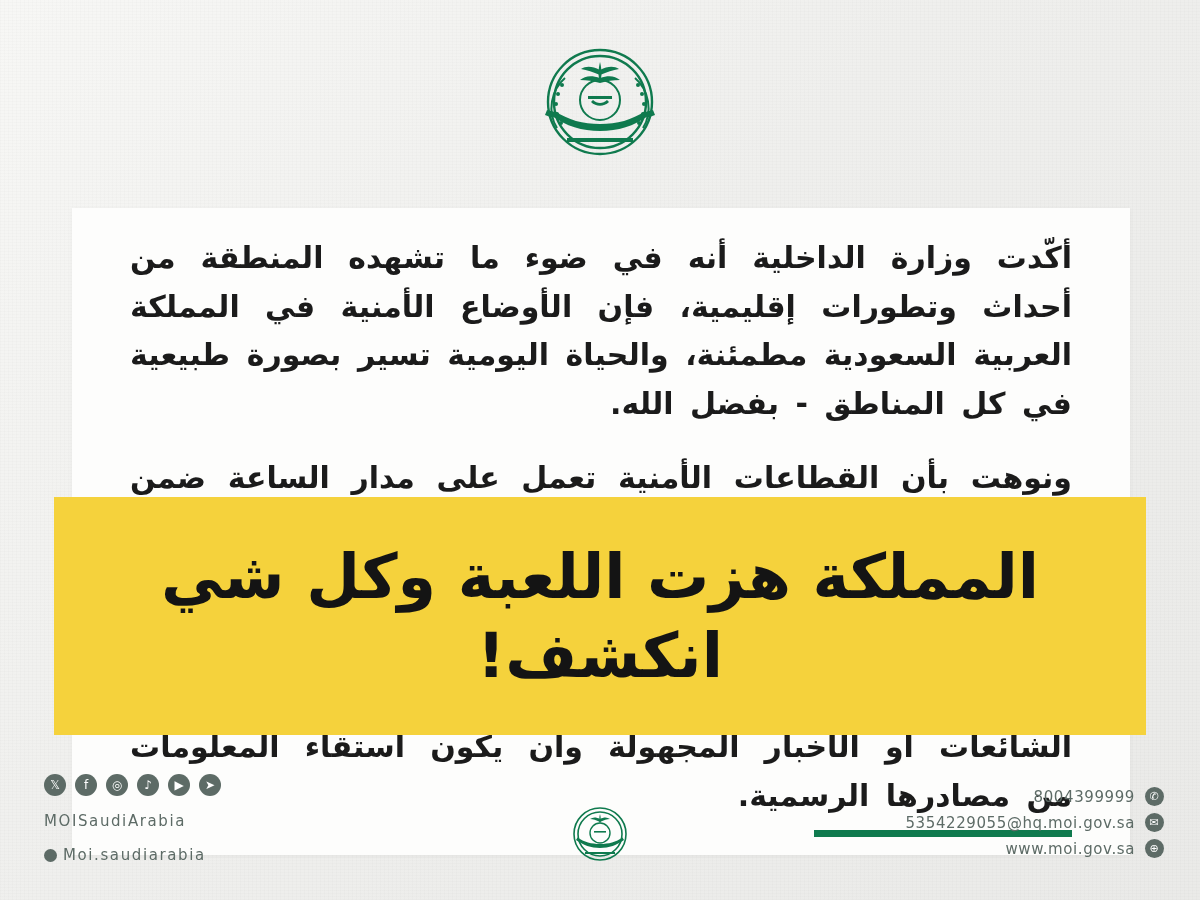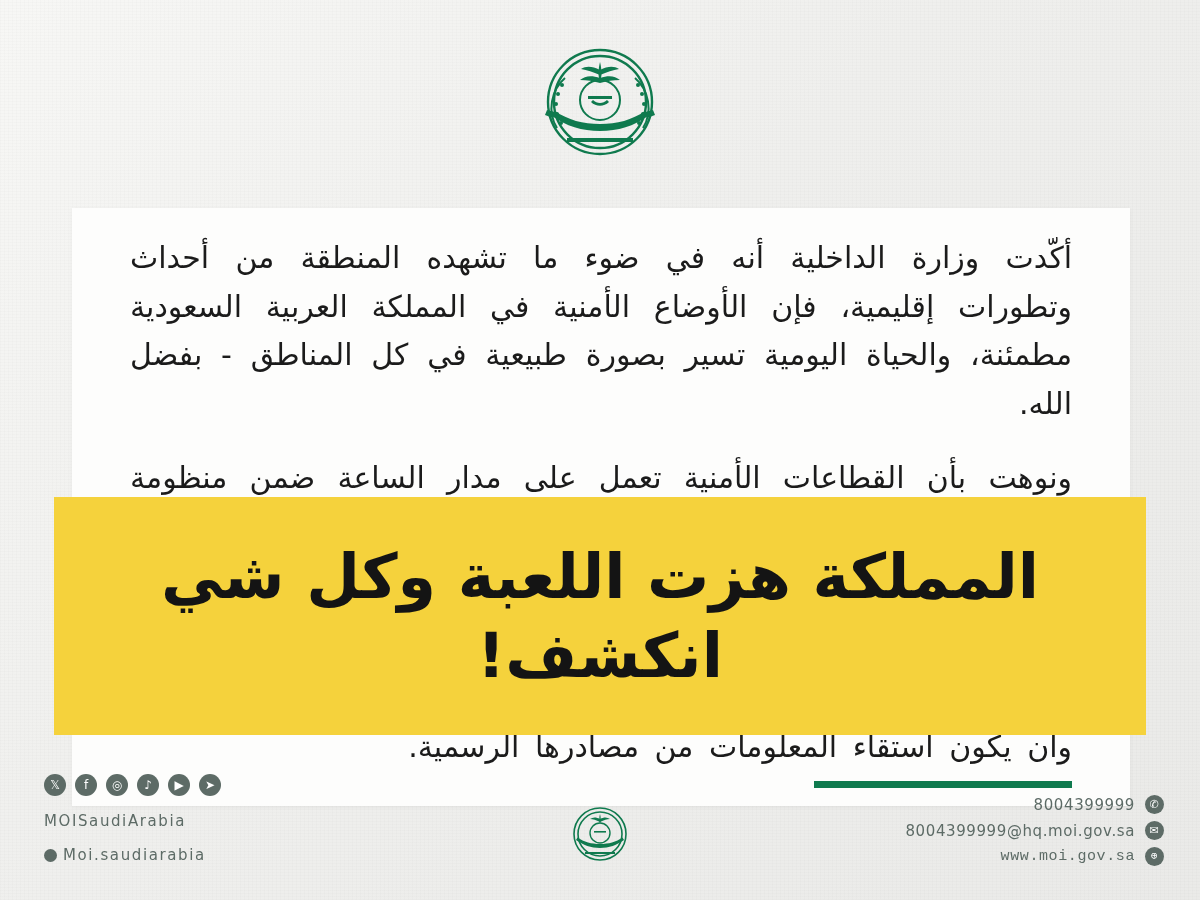--- a/index.html
+++ b/index.html
@@ -60,21 +60,21 @@
     padding: 26px 58px 34px 58px;
     box-sizing: border-box;
     direction: rtl;
     text-align: justify;
     color: #1b1b1b;
   }
   .statement p {
     margin: 0 0 26px 0;
     font-size: 30px;
     line-height: 1.62;
-    font-weight: 400;
+    font-weight: 700;
     letter-spacing: 0.2px;
     word-spacing: 6px;
   }
   .statement p:last-of-type {
     margin-bottom: 0;
   }
   .green-rule {
     position: absolute;
     bottom: 18px;
     right: 58px;
@@ -168,21 +168,21 @@
   .contact-row {
     display: flex;
     justify-content: flex-end;
     align-items: center;
     gap: 10px;
     font-size: 15px;
     letter-spacing: 0.6px;
     margin-bottom: 7px;
     color: #5d6b66;
   }
-  .contact-row:last-child { margin-bottom: 0; font-family: Liberation Mono, monospace; }
+  .contact-row:last-child { margin-bottom: 8px; }
   .cicon {
     width: 19px;
     height: 19px;
     border-radius: 50%;
     background: #5d6b66;
     color: #fff;
     font-size: 11px;
     line-height: 19px;
     text-align: center;
     flex: 0 0 auto;
@@ -292,21 +292,21 @@
         <path d="M31 50 h30 v2 h-30z"></path>
       </g>
     </svg>
 
     <div class="contact">
       <div class="contact-row">
         <span>8004399999</span>
         <span class="cicon">✆</span>
       </div>
       <div class="contact-row">
-        <span>8004399999@hq.moi.gov.sa</span>
+        <span>5354229055@hq.moi.gov.sa</span>
         <span class="cicon">✉</span>
       </div>
       <div class="contact-row">
         <span>www.moi.gov.sa</span>
         <span class="cicon">⊕</span>
       </div>
     </div>
 
   </div>
 </div>

